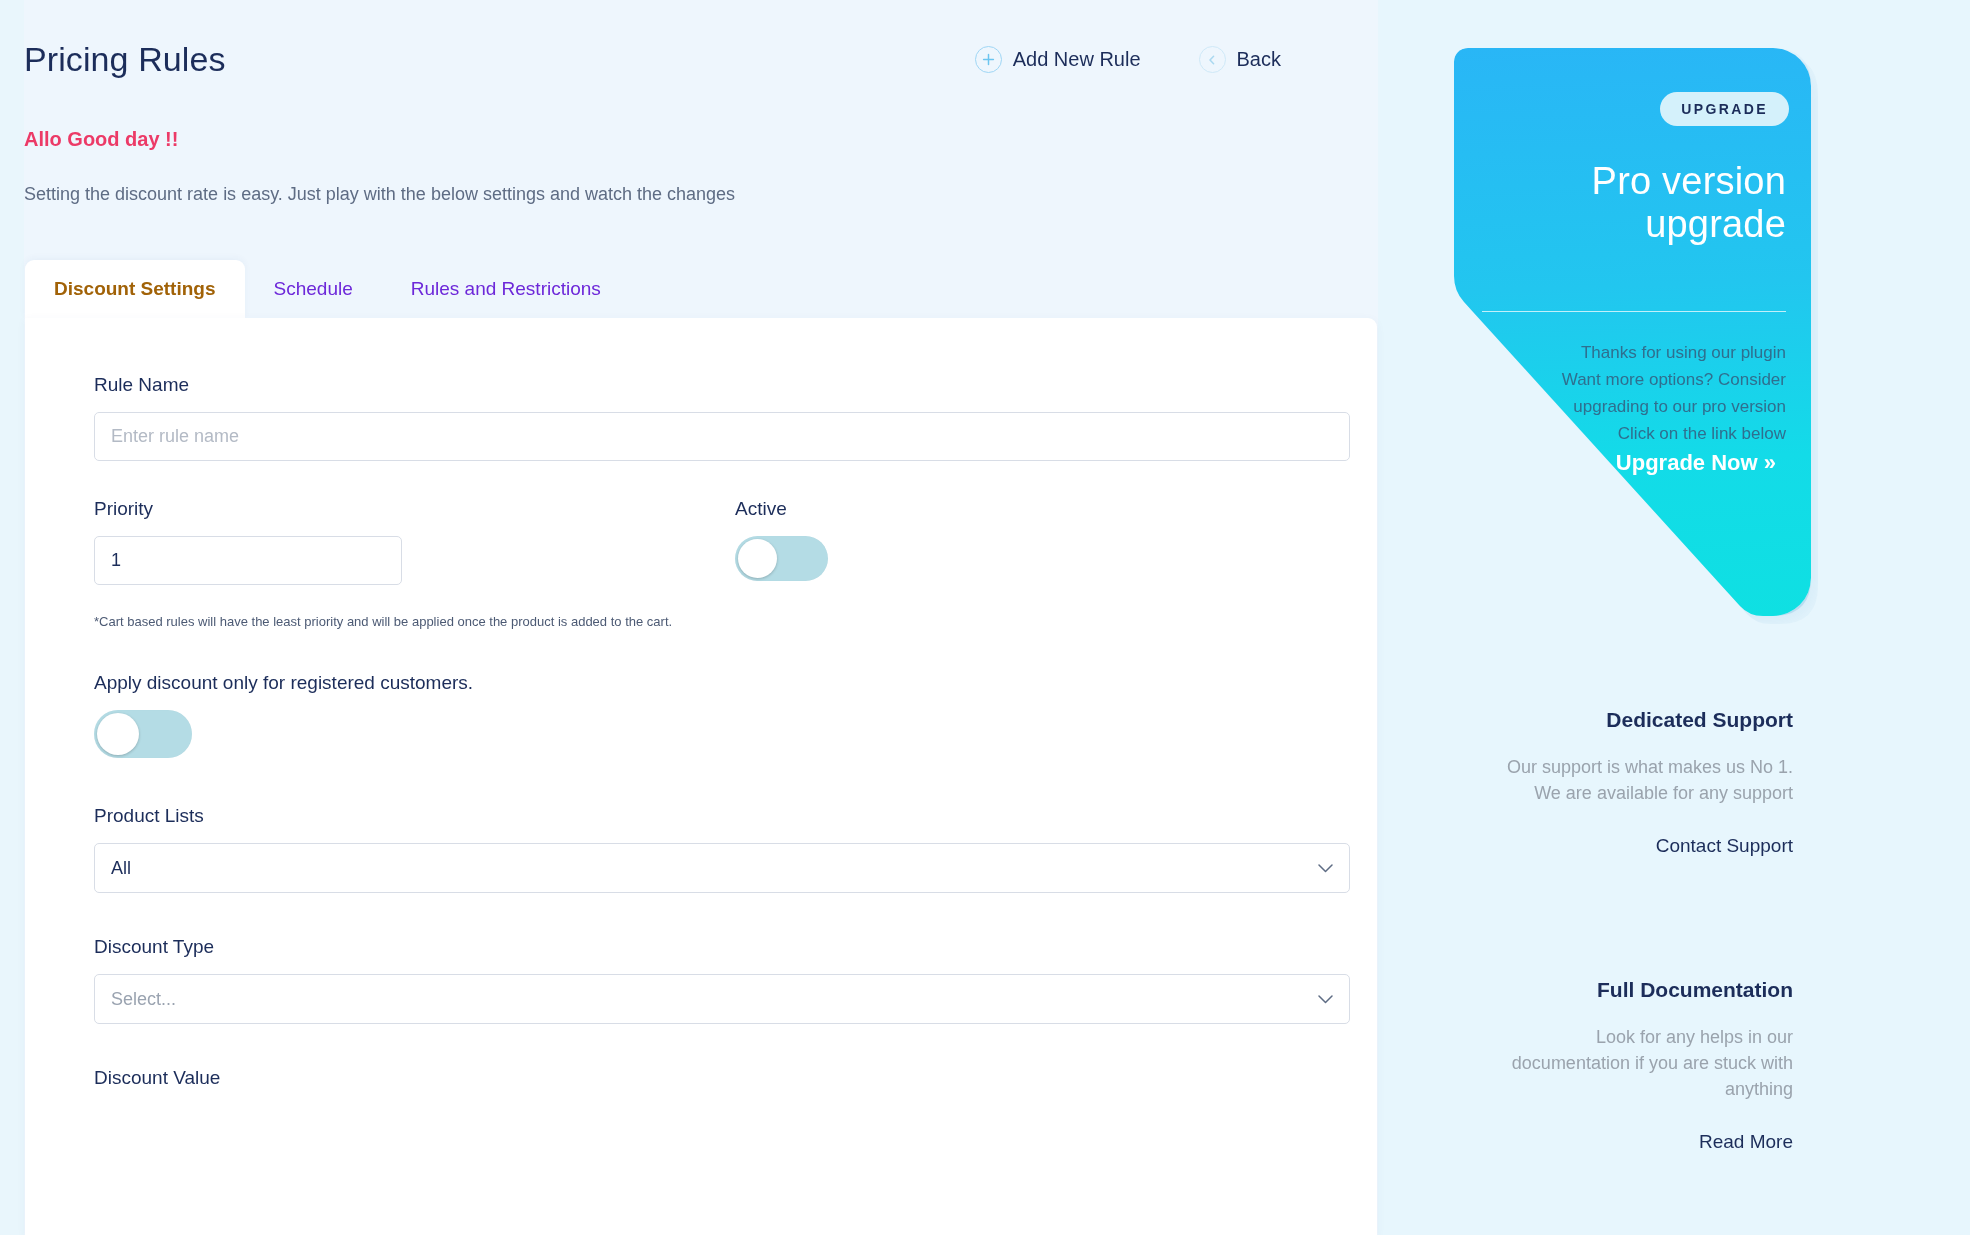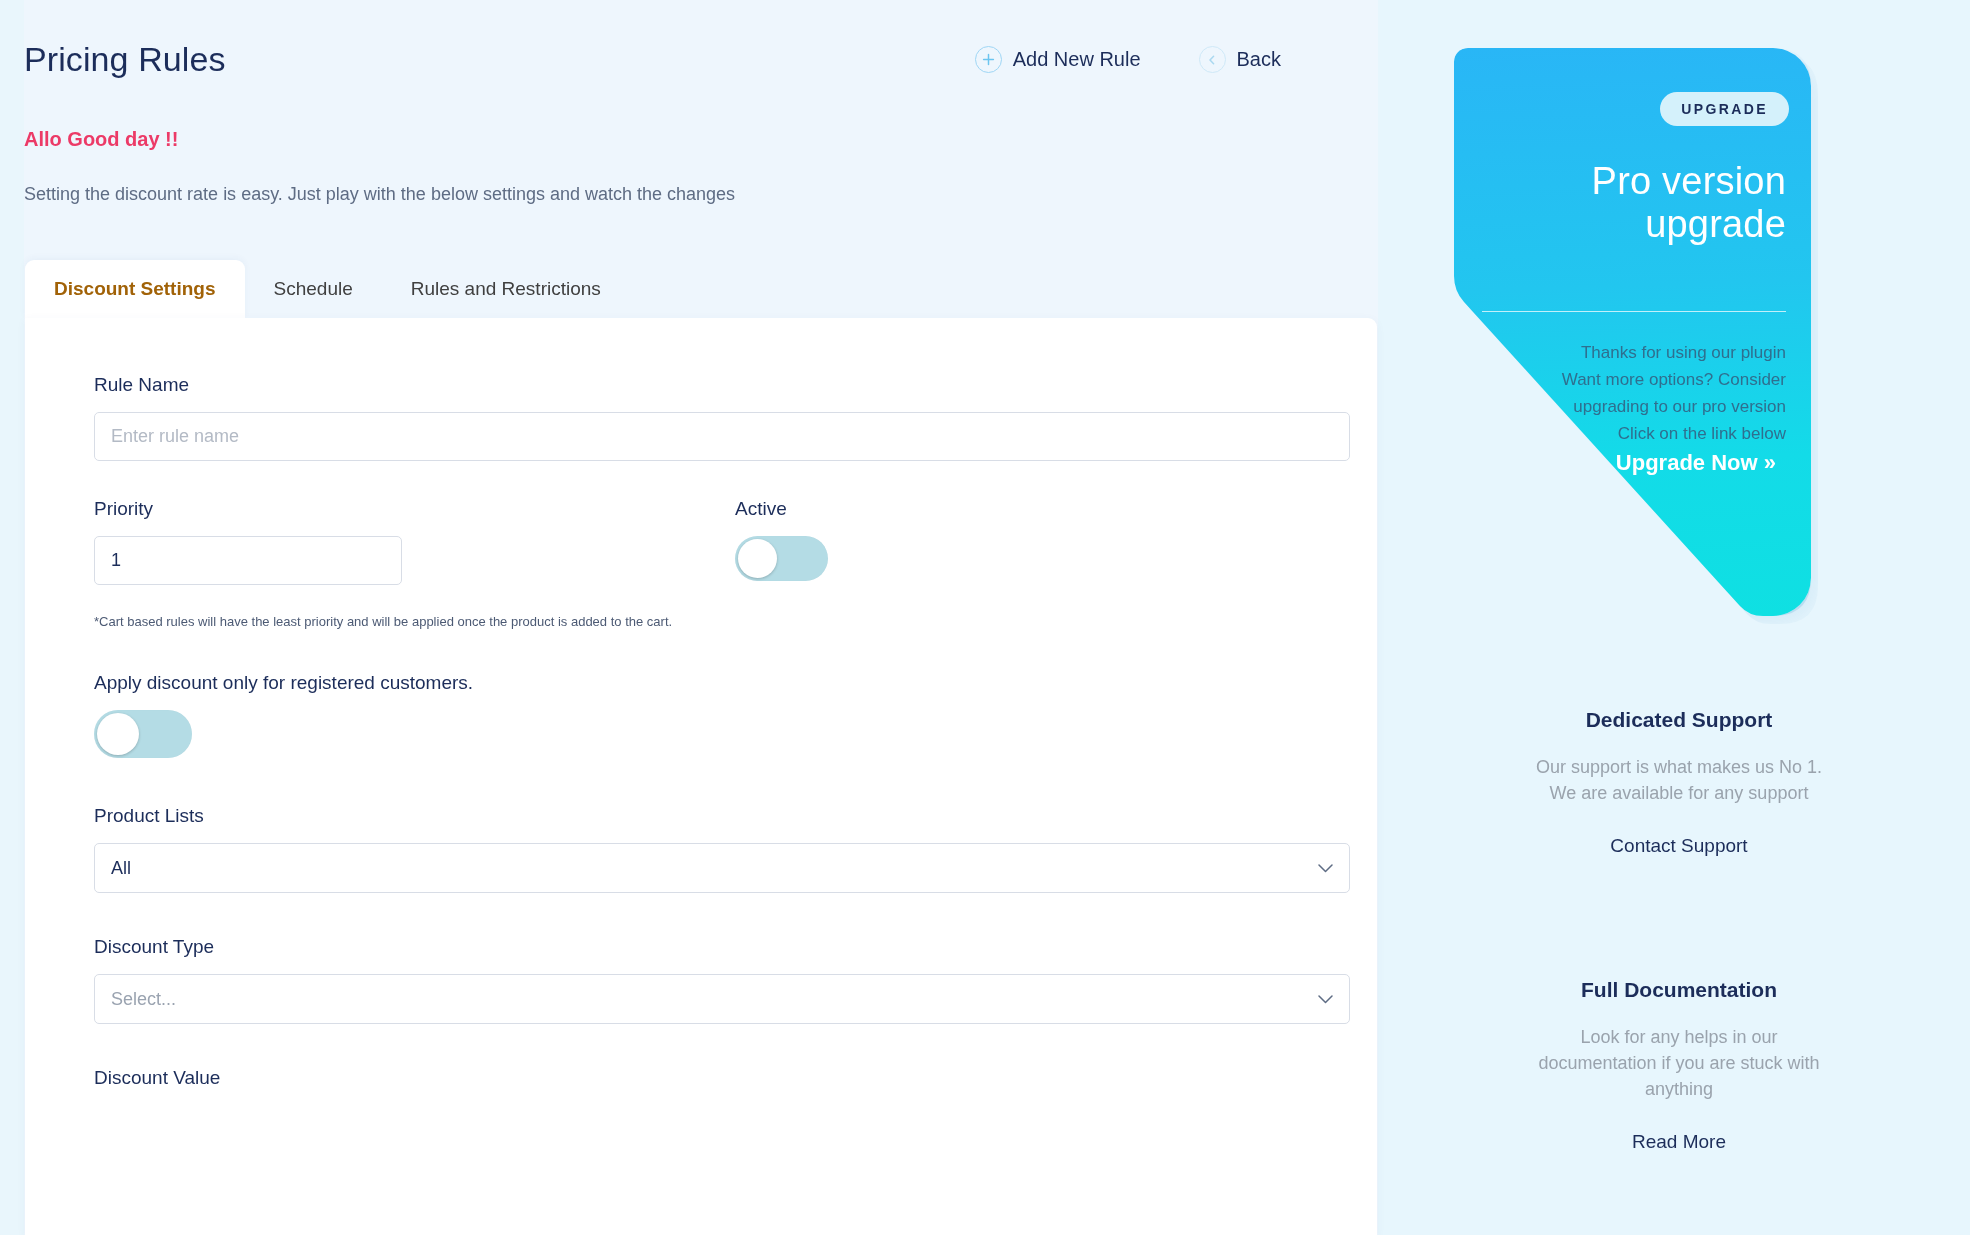--- a/index.html
+++ b/index.html
@@ -139,21 +139,21 @@
     align-items: flex-end;
     height: 58px;
   }
 
   .tab {
     height: 58px;
     display: flex;
     align-items: center;
     padding: 0 29px;
     font-size: 19px;
-    color: #404040;
+    color: #6d28d9;
     cursor: pointer;
     background: transparent;
     border: none;
     font-family: inherit;
     position: relative;
   }
 
   .tab.active {
     background: #ffffff;
     color: #a16207;
@@ -367,23 +367,23 @@
     font-size: 22px;
     font-weight: 700;
     color: #ffffff;
     cursor: pointer;
     text-decoration: none;
   }
 
   
   .promo-block {
     position: absolute;
-    right: 146px;
+    right: 177px;
     width: 290px;
-    text-align: center;
+    text-align: right;
   }
   .promo-block.support { top: 708px; }
   .promo-block.docs { top: 978px; }
 
   .promo-title {
     font-size: 21px;
     font-weight: 700;
     color: #1c2d5a;
     margin-bottom: 22px;
   }

